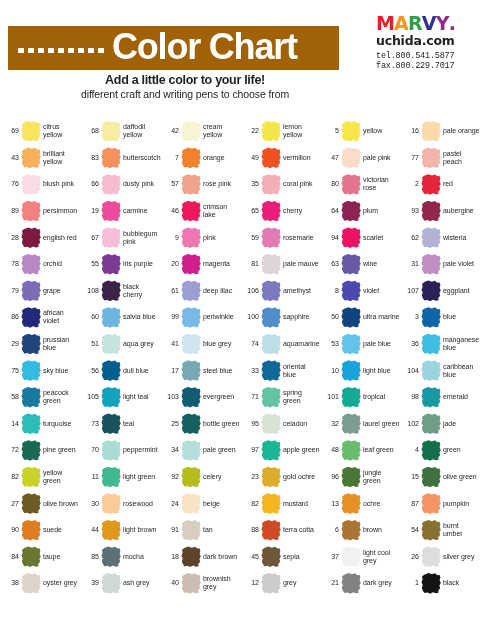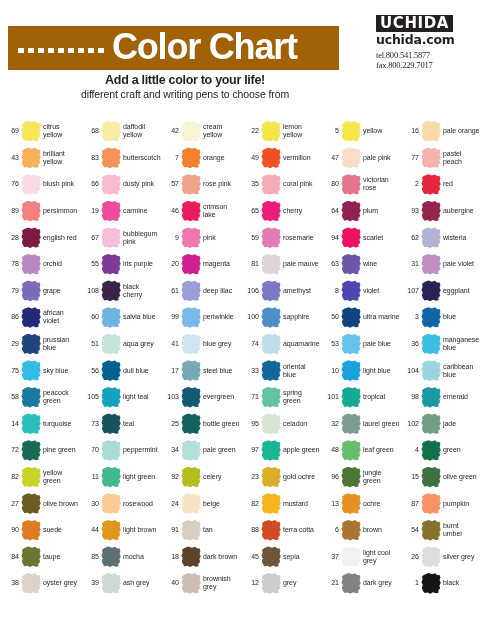--- a/index.html
+++ b/index.html
@@ -108,21 +108,21 @@
     font-weight: bold;
     letter-spacing: -0.2px;
     line-height: 14px;
     margin-top: 1px;
     font-family: "DejaVu Sans", sans-serif;
   }
   .contact {
     font-size: 8.5px;
     line-height: 10px;
     letter-spacing: -0.2px;
-    font-family: Liberation Serif, serif;
+    font-family: Liberation Mono, monospace;
   }
   #contact-block { margin-top: 3px; }
 
   
   #grid {
     position: absolute;
     left: 0;
     top: 118px;
     width: 480px;
     display: grid;
@@ -184,21 +184,21 @@
     </span>
     <span id="page-title">Color Chart</span>
   </div>
 
   <div id="subtitle-block">
     <div class="sub-line bold">Add a little color to your life!</div>
     <div class="sub-line">different craft and writing pens to choose from</div>
   </div>
 
   <div id="logo">
-    <div id="uchida-bar">UCHIDA</div>
+    <div id="marvy"><span style="color: rgb(237, 28, 36);">M</span><span style="color: rgb(247, 148, 30);">A</span><span style="color: rgb(46, 158, 72);">R</span><span style="color: rgb(46, 49, 146);">V</span><span style="color: rgb(146, 39, 143);">Y</span><span style="color: rgb(146, 39, 143);">.</span></div>
     <div id="uchida-com">uchida.com</div>
     <div id="contact-block">
       <div class="contact">tel.800.541.5877</div>
       <div class="contact">fax.800.229.7017</div>
     </div>
   </div>
 
 </div>
 
 <div id="grid">

